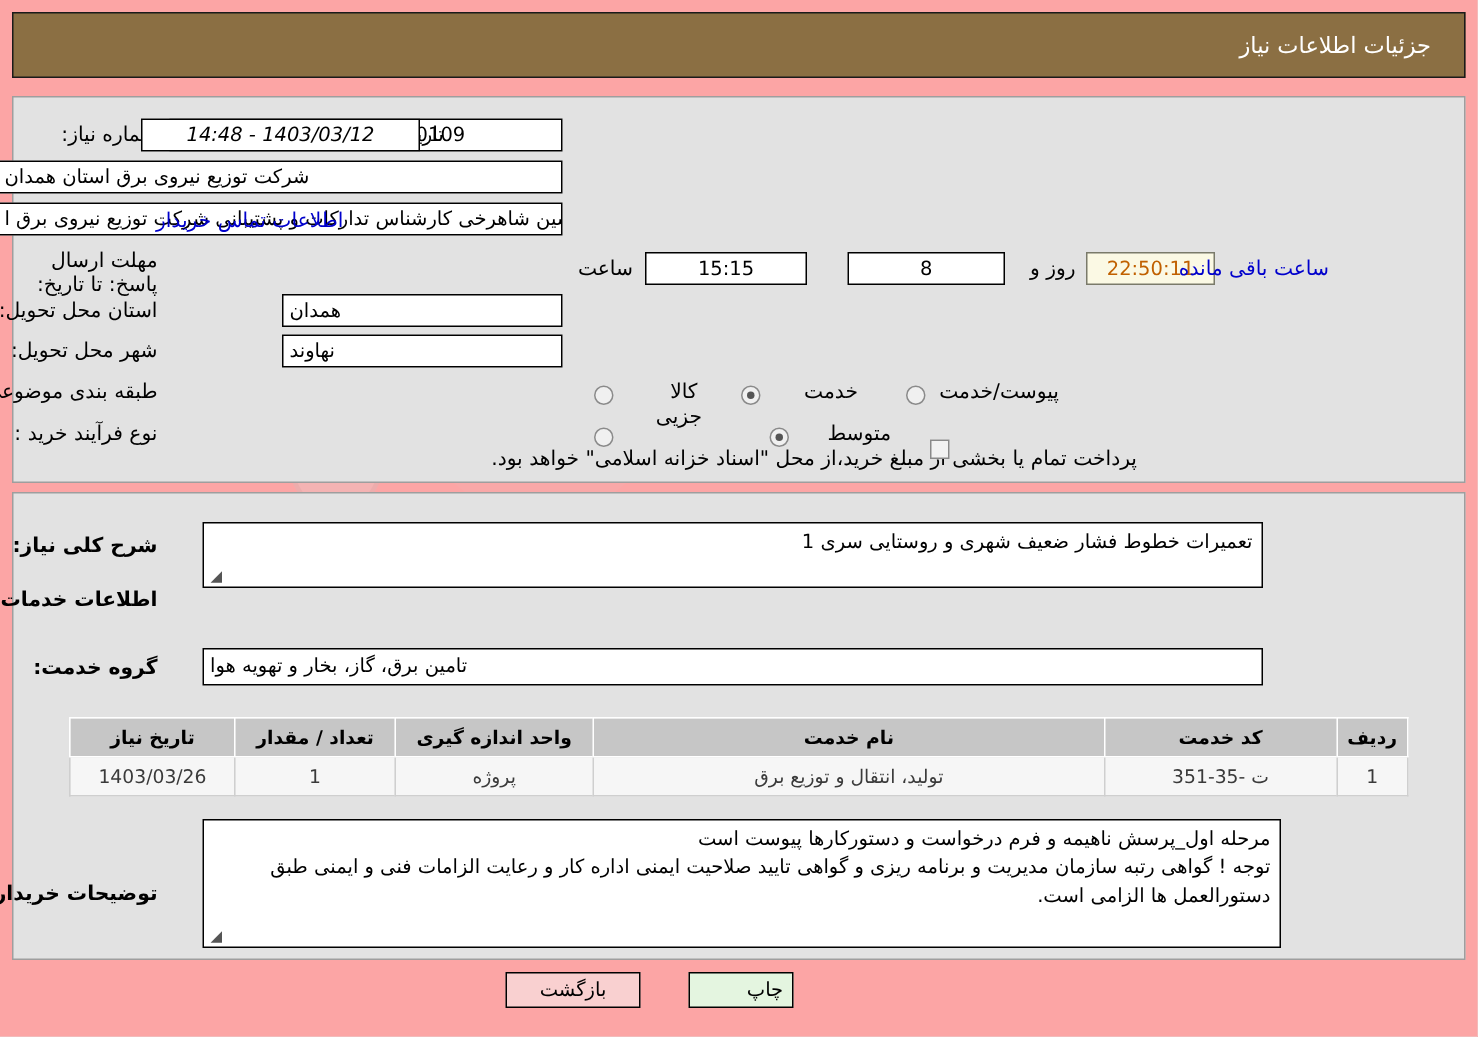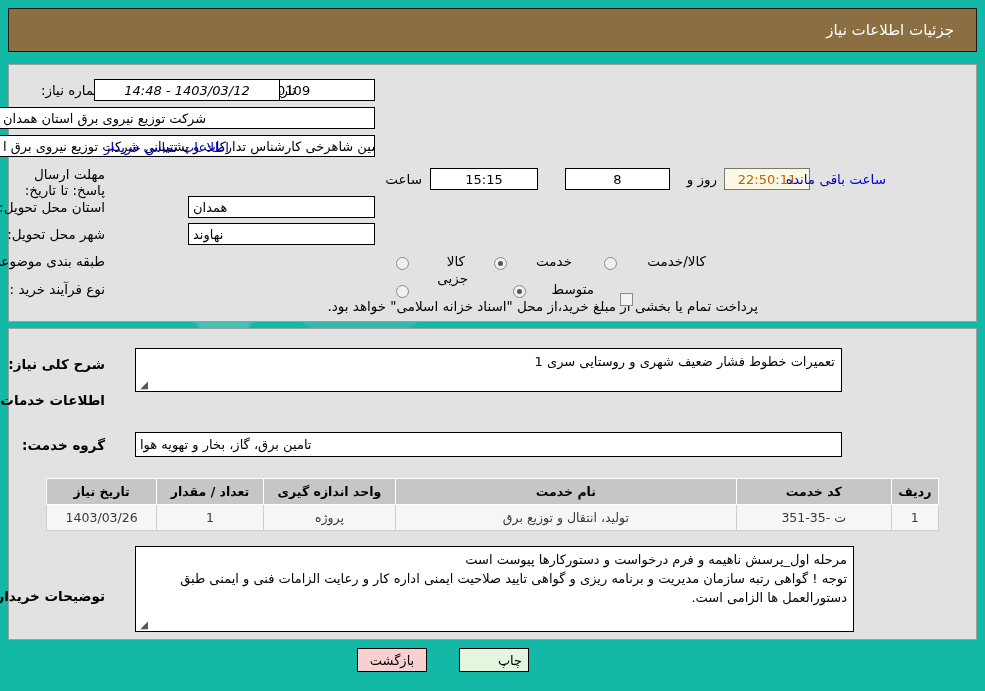--- a/index.html
+++ b/index.html
@@ -12,21 +12,21 @@
   body {
     background: #e2e2e2;
     font-family: "DejaVu Sans", "Liberation Sans", sans-serif;
     font-size: 13px;
     color: #000;
     direction: rtl;
   }
   .page {
     position: relative;
     width: 985px; height: 691px;
-    background: #14b8a6;
+    background: #fca5a5;
   }
 
   
   .watermark {
     position: absolute;
     left: 0; top: 170px;
     width: 985px; height: 230px;
     pointer-events: none;
     z-index: 0;
     opacity: 0.30;
@@ -260,21 +260,21 @@
 
   <div class="lbl" style="right:880px; top:253px;">طبقه بندی موضوعی:</div>
 
   <div class="radio" style="right:576px; top:257px;"></div>
   <div class="lbl" style="right:520px; top:253px;">کالا</div>
 
   <div class="radio on" style="right:478px; top:257px;"></div>
   <div class="lbl" style="right:413px; top:253px;">خدمت</div>
 
   <div class="radio" style="right:368px; top:257px;"></div>
-  <div class="lbl" style="right:279px; top:253px;">کالا/خدمت</div>
+  <div class="lbl" style="right:279px; top:253px;">پیوست/خدمت</div>
 
   <div class="lbl" style="right:880px; top:281px;">نوع فرآیند خرید :</div>
 
   <div class="radio" style="right:576px; top:285px;"></div>
   <div class="lbl" style="right:517px; top:270px;margin-left:40px;">جزیی</div>
 
   <div class="radio on" style="right:459px; top:285px;"></div>
   <div class="lbl" style="right:391px; top:281px;">متوسط</div>
 
   <div class="chk" style="right:352px; top:293px;"></div>
@@ -317,16 +317,16 @@
   </table>
 
   <div class="lbl lbl-b" style="right:880px; top:588px;">توضیحات خریدار:</div>
   <div class="ta" style="right:131px; top:546px; width:719px; height:86px;">
     <div>مرحله اول_پرسش ناهیمه و فرم درخواست و دستورکارها پیوست است</div>
     <div>توجه ! گواهی رتبه سازمان مدیریت و برنامه ریزی و گواهی تایید صلاحیت ایمنی اداره کار و رعایت الزامات فنی و ایمنی طبق</div>
     <div>دستورالعمل ها الزامی است.</div>
     <span class="resize">◢</span>
   </div>
 
-  <div class="btn back" style="right:558px; top:648px; width:70px;">بازگشت</div>
+  <div class="btn back" style="right:558px; top:648px; width:90px;">بازگشت</div>
   <div class="btn print" style="right:456px; top:648px; width:70px;">چاپ</div>
 
 </div>
 
 </body></html>

